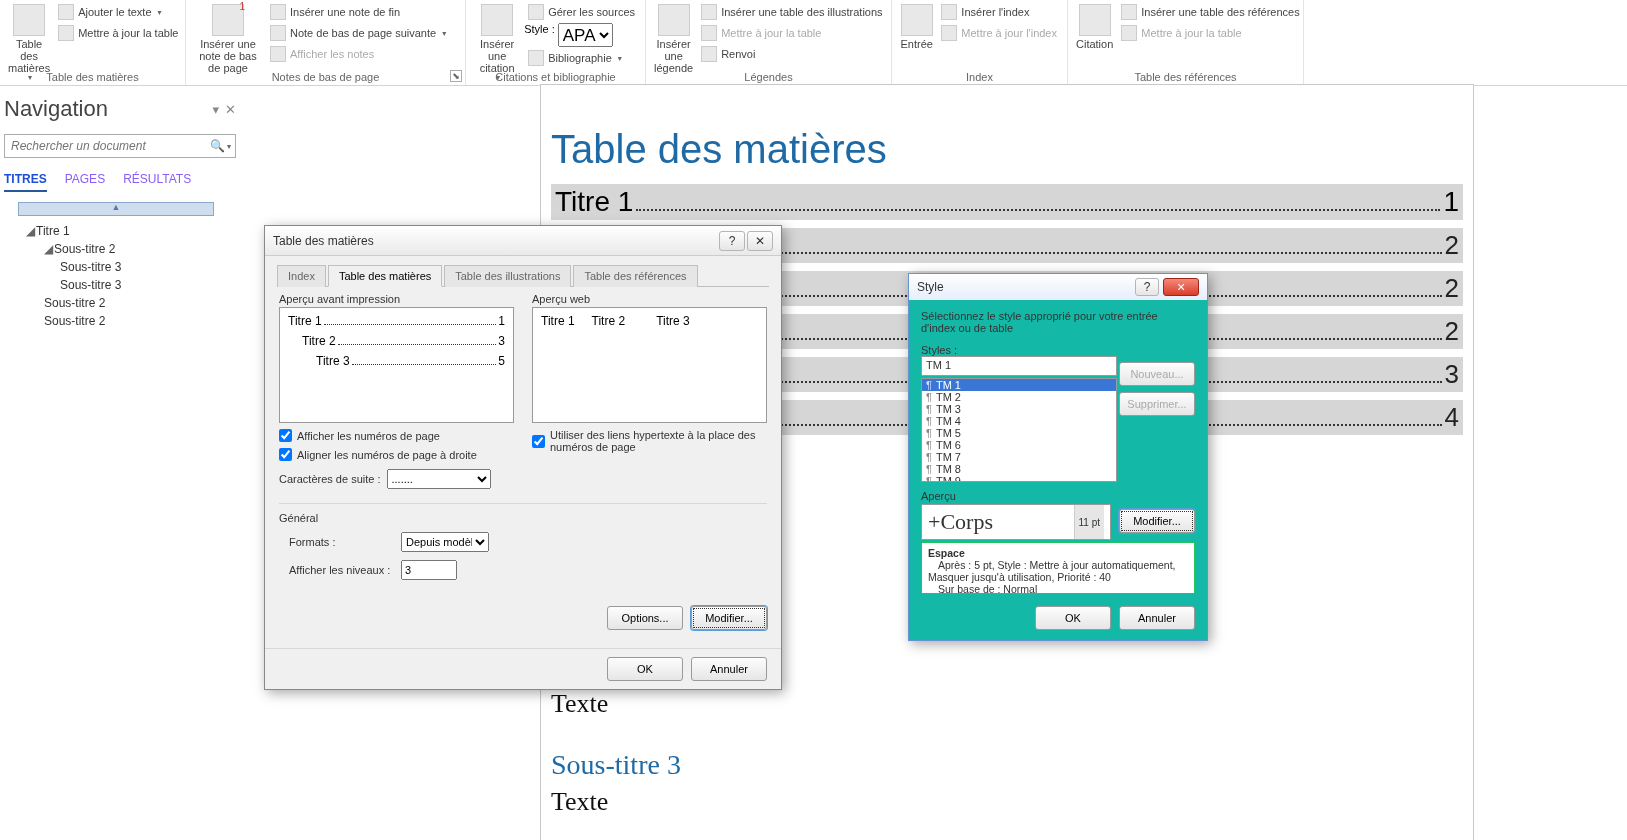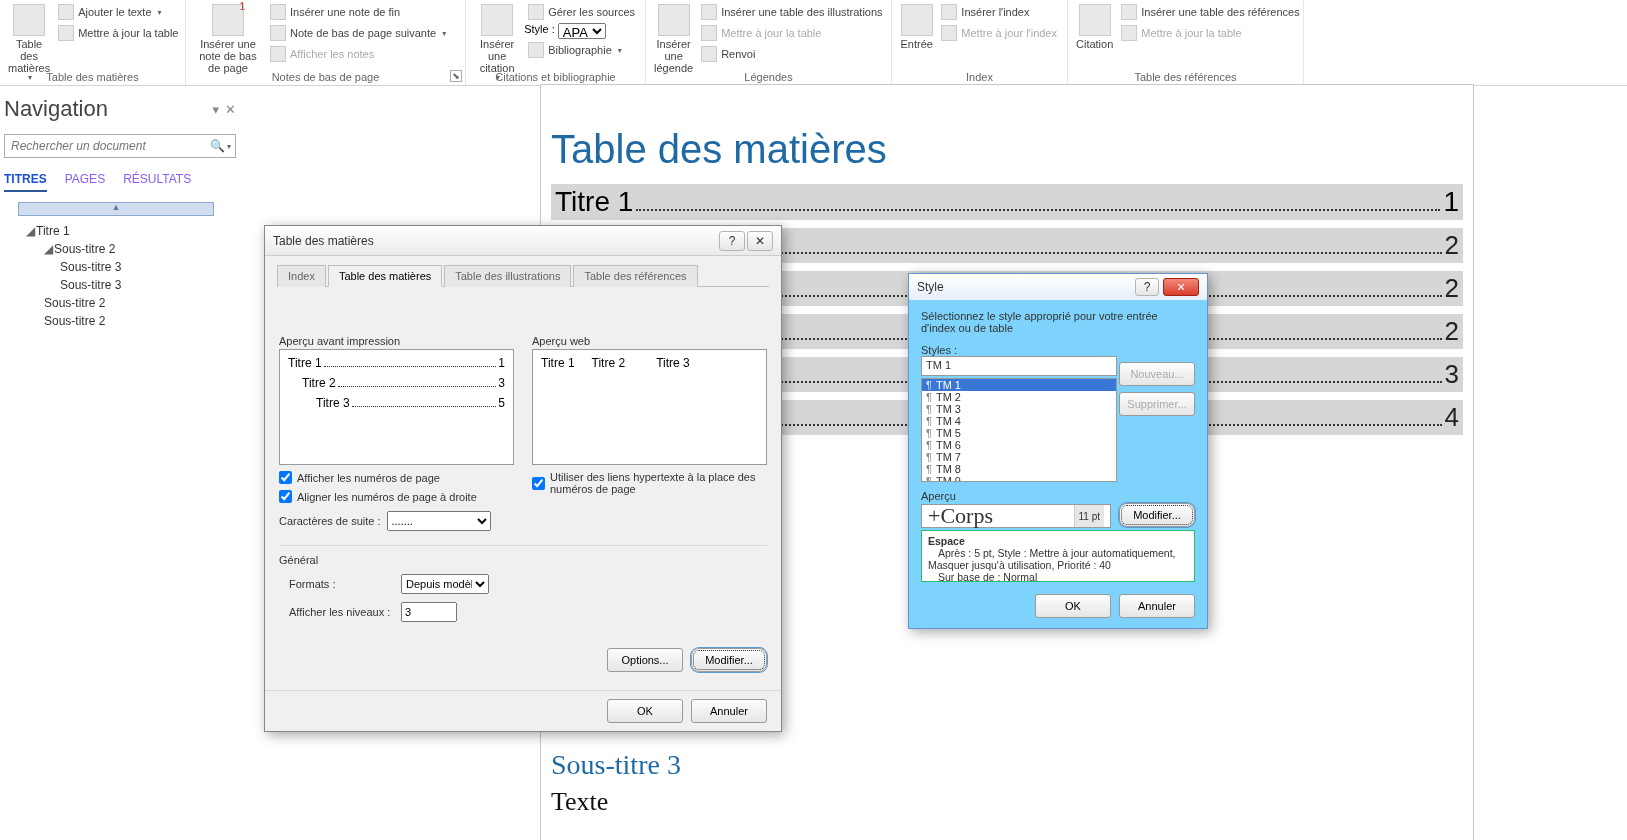--- a/index.html
+++ b/index.html
@@ -10,21 +10,21 @@
 .group { border-right: 1px solid #e5e5e5; padding: 2px 6px 0; position: relative; }
 .group-label { position: absolute; bottom: 2px; left: 0; right: 0; text-align: center; color: #666; font-size: 11px; }
 .group-body { display: flex; align-items: flex-start; gap: 2px; }
 .big-btn { display: flex; flex-direction: column; align-items: center; width: 58px; text-align: center; font-size: 11px; line-height: 1.1; color: #444; cursor: pointer; padding: 2px; }
 .big-btn .bicon { width: 32px; height: 32px; background: #e8e8e8; border: 1px solid #ccc; margin-bottom: 2px; }
 .small-btn { display: flex; align-items: center; gap: 4px; font-size: 11px; color: #444; cursor: pointer; padding: 2px 4px; white-space: nowrap; }
 .small-btn .sicon { width: 16px; height: 16px; background: #e8e8e8; border: 1px solid #ccc; flex-shrink: 0; }
 .stack { display: flex; flex-direction: column; gap: 1px; }
 .dd-arrow { font-size: 8px; color: #666; margin-left: 2px; }
 .style-combo { display: inline-flex; align-items: flex-start; gap: 3px; font-size: 11px; }
-.style-combo select { font-size: 13px; height: 16px; }
+.style-combo select { font-size: 17px; height: 24px; }
 .launcher { position: absolute; right: 3px; bottom: 3px; width: 12px; height: 12px; border: 1px solid #aaa; font-size: 9px; text-align: center; line-height: 10px; color: #666; cursor: pointer; }
 
 
 .navpane { position: absolute; left: 4px; top: 96px; width: 232px; }
 .nav-title { font-size: 22px; color: #444; display: flex; align-items: center; justify-content: space-between; }
 .nav-title .ctrls { display: flex; gap: 6px; color: #888; font-size: 13px; }
 .search-wrap { margin-top: 12px; display: flex; align-items: center; border: 1px solid #ababab; height: 24px; padding: 0 4px; }
 .search-wrap input { border: none; outline: none; flex: 1; font-size: 12px; color: #0f172a; font-style: italic; }
 .nav-tabs { display: flex; gap: 18px; margin-top: 14px; font-size: 12px; }
 .nav-tab { color: #8b5cf6; cursor: pointer; padding-bottom: 4px; }
@@ -54,50 +54,50 @@
 .doc-text { font-family: "Times New Roman", serif; font-size: 26px; color: #111; margin-top: 6px; }
 
 
 .dlg1 { position: absolute; left: 264px; top: 225px; width: 518px; background: #f0f0f0; border: 1px solid #888; box-shadow: 3px 3px 12px rgba(0,0,0,0.35); }
 .dlg-title { background: linear-gradient(#fff,#eaeaea); height: 30px; display: flex; align-items: center; padding: 0 8px; font-size: 12px; color: #333; border-bottom: 1px solid #ccc; }
 .dlg-title .spacer { flex: 1; }
 .dlg-title .tbtn { width: 26px; height: 20px; margin-left: 2px; border: 1px solid #b5b5b5; background: linear-gradient(#fdfdfd,#e6e6e6); text-align: center; line-height: 18px; font-size: 12px; cursor: pointer; border-radius: 3px; }
 .dlg-tabs { display: flex; margin: 8px 12px 0; border-bottom: 1px solid #bfbfbf; font-size: 11px; }
 .dlg-tab { padding: 4px 10px; border: 1px solid #bfbfbf; border-bottom: none; background: #e6e6e6; color: #666; margin-right: 2px; cursor: pointer; position: relative; top: 1px; }
 .dlg-tab.active { background: #f0f0f0; color: #000; border-bottom: 1px solid #f0f0f0; }
-.dlg-body { padding: 6px 14px 10px; margin-top: 42px; }
+.dlg-body { padding: 6px 14px 10px; }
 .preview-row { display: flex; gap: 18px; }
 .preview-col { flex: 1; }
 .prev-label { font-size: 11px; color: #333; margin-bottom: 2px; }
 .prev-box { border: 1px solid #9a9a9a; background: #fff; height: 116px; padding: 6px 8px; font-size: 12px; position: relative; overflow-y: scroll; font-family: "Times New Roman", serif; }
 .prev-box .prow { display: flex; align-items: baseline; margin-bottom: 6px; }
 .prev-box .prow .pdots { flex: 1; border-bottom: 1px dotted #333; margin: 0 2px 3px; }
 .chk-row { display: flex; align-items: center; gap: 5px; font-size: 11px; margin-top: 6px; color: #333; }
 .chk-row input { margin: 0; }
 .field-row { display: flex; align-items: center; gap: 6px; font-size: 11px; margin-top: 8px; color: #333; }
 .field-row select, .field-row input { font-size: 11px; height: 20px; }
 .section-head { font-size: 11px; color: #333; margin-top: 14px; border-top: 1px solid #d8d8d8; padding-top: 8px; }
 .dlg-btns { display: flex; justify-content: flex-end; gap: 8px; padding: 8px 14px; }
 .btn { min-width: 76px; height: 24px; font-size: 11px; background: linear-gradient(#fdfdfd,#e6e6e6); border: 1px solid #9a9a9a; border-radius: 3px; cursor: pointer; }
-.btn.focus { outline: 1px dotted #333; outline-offset: -3px; box-shadow: 0 0 0 1px #5a9ad6; border-radius: 8px; }
-
-
-.dlg2 { position: absolute; left: 908px; top: 273px; width: 300px; background: #7dd3fc; border: 1px solid #6593cf; box-shadow: 3px 3px 12px rgba(0,0,0,0.35); }
+.btn.focus { outline: 1px dotted #333; outline-offset: -3px; box-shadow: 0 0 0 1px #5a9ad6; }
+
+
+.dlg2 { position: absolute; left: 908px; top: 273px; width: 300px; background: #14b8a6; border: 1px solid #6593cf; box-shadow: 3px 3px 12px rgba(0,0,0,0.35); }
 .dlg2-title { background: linear-gradient(#fff,#e6eefb); height: 26px; display: flex; align-items: center; padding: 0 8px; font-size: 12px; color: #333; }
 .dlg2-title .spacer { flex: 1; }
 .dlg2-title .xbtn { width: 36px; height: 18px; background: linear-gradient(#f48a7a,#d93c2b); color: #fff; border: 1px solid #a02518; border-radius: 3px; text-align: center; line-height: 16px; font-size: 11px; cursor: pointer; }
 .dlg2-title .qbtn { width: 24px; height: 18px; border: 1px solid #b5b5b5; background: linear-gradient(#fdfdfd,#e6e6e6); text-align: center; line-height: 16px; font-size: 12px; margin-right: 4px; border-radius: 3px; cursor: pointer; }
 .dlg2-body { padding: 10px 12px; font-size: 11px; color: #333; }
 .styles-box { border: 1px solid #9a9a9a; background: #fff; height: 20px; padding: 2px 4px; margin-bottom: 2px; }
 .styles-list { border: 1px solid #9a9a9a; background: #fff; height: 104px; overflow-y: scroll; }
 .styles-list .srow { padding: 0 4px; display: flex; align-items: center; gap: 4px; cursor: pointer; }
 .styles-list .srow.sel { background: #3a76d6; color: #fff; }
 .pilcrow { font-family: Arial; color: #888; }
 .srow.sel .pilcrow { color: #cde0ff; }
-.preview-style { border: 1px solid #9a9a9a; background: #fff; height: 24px; display: flex; align-items: center; padding: 0 6px; margin-top: 2px; }
+.preview-style { border: 1px solid #9a9a9a; background: #fff; height: 36px; display: flex; align-items: center; padding: 0 6px; margin-top: 2px; }
 .preview-style .pname { font-family: "Times New Roman", serif; font-size: 22px; flex: 1; }
 .preview-style .psize { background: #e6e6e6; border-left: 1px solid #ccc; padding: 0 4px; font-size: 10px; align-self: stretch; display: flex; align-items: center; }
 .desc-box { border: 1px solid #22c55e; background: #fff; padding: 4px 6px; height: 52px; margin-top: 2px; font-size: 10.5px; color: #333; overflow-y: scroll; }
 .side-col { position: absolute; right: 12px; top: 62px; display: flex; flex-direction: column; gap: 6px; }
 </style>
 </head>
 <body>
 
 <div class="ribbon">
   <div class="group" style="width:186px">

